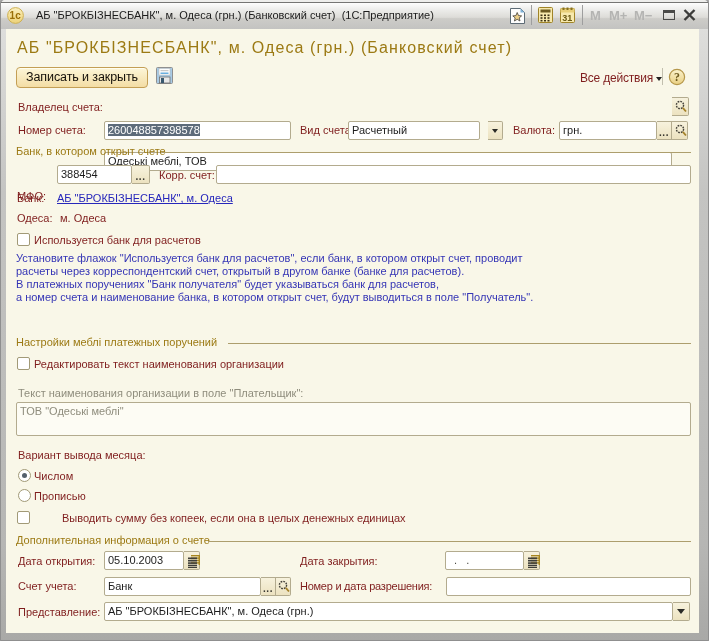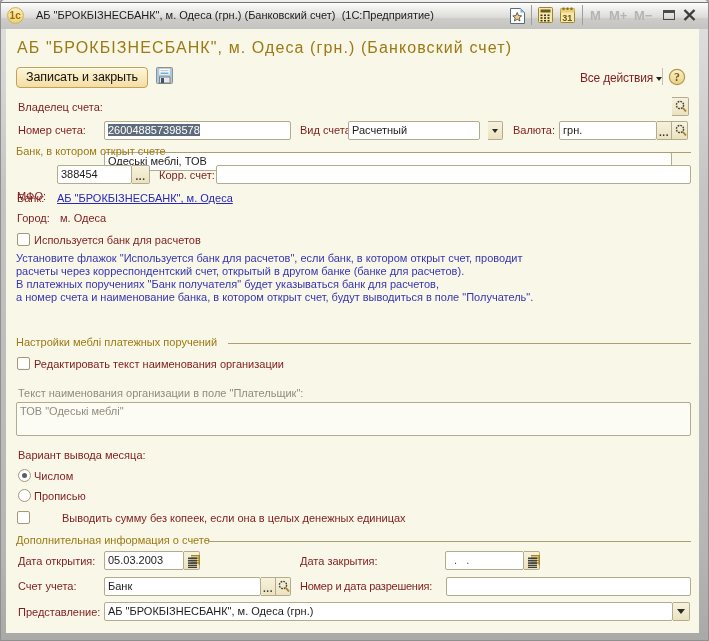--- a/index.html
+++ b/index.html
@@ -140,21 +140,21 @@
 
 <div class="sechdr" style="left:16px;top:145px;">Банк, в котором открыт счете</div>
 <div class="secline" style="left:162px;top:152px;width:529px;"></div>
 <div class="lbl" style="left:17px;top:169px;margin-top:21px;">МФО:</div>
 <div class="inp" style="left:57px;top:165px;width:75px;">388454</div>
 <div class="abtn dots" style="left:132px;top:165px;width:18px;border-radius:0 2px 2px 0;"></div>
 <div class="lbl" style="left:159px;top:169px;">Корр. счет:</div>
 <div class="inp" style="left:216px;top:165px;width:475px;"></div>
 <div class="lbl" style="left:17px;top:192px;">Банк:</div>
 <div class="lbl link" style="left:57px;top:192px;">АБ "БРОКБІЗНЕСБАНК", м. Одеса</div>
-<div class="lbl" style="left:17px;top:212px;">Город:</div>
+<div class="lbl" style="left:17px;top:212px;">Одеса:</div>
 <div class="lbl" style="left:60px;top:212px;">м. Одеса</div>
 <div class="cb" style="left:17px;top:233px;"></div>
 <div class="lbl" style="left:34px;top:234px;">Используется банк для расчетов</div>
 
 <div class="note" style="left:16px;top:252px;">Установите флажок "Используется банк для расчетов", если банк, в котором открыт счет, проводит<br>
 расчеты через корреспондентский счет, открытый в другом банке (банке для расчетов).<br>
 В платежных поручениях "Банк получателя" будет указываться банк для расчетов,<br>
 а номер счета и наименование банка, в котором открыт счет, будут выводиться в поле "Получатель".</div>
 
 <div class="sechdr" style="left:16px;top:336px;">Настройки меблі платежных поручений</div>
@@ -168,21 +168,21 @@
 <div class="abs" style="left:22px;top:473px;width:5px;height:5px;border-radius:50%;background:#54606c;"></div>
 <div class="lbl" style="left:34px;top:470px;">Числом</div>
 <div class="rad" style="left:18px;top:489px;"></div>
 <div class="lbl" style="left:34px;top:490px;">Прописью</div>
 <div class="cb" style="left:17px;top:511px;"></div>
 <div class="lbl" style="left:34px;top:512px;margin-left:28px;">Выводить сумму без копеек, если она в целых денежных единицах</div>
 
 <div class="sechdr" style="left:16px;top:534px;">Дополнительная информация о счете</div>
 <div class="secline" style="left:208px;top:541px;width:483px;"></div>
 <div class="lbl" style="left:18px;top:555px;">Дата открытия:</div>
-<div class="inp" style="left:104px;top:551px;width:80px;">05.03.2003</div>
+<div class="inp" style="left:104px;top:551px;width:80px;">05.10.2003</div>
 <div class="abtn" style="left:184px;top:551px;width:16px;border-radius:0 2px 2px 0;"></div>
 <svg class="abs" style="left:188px;top:555px" width="12" height="13" viewBox="0 0 12 13">
   <g fill="#a8861e">
       <rect x="3" y="0" width="9" height="1.4"></rect>
       <rect x="3" y="2.4" width="9" height="1.4"></rect>
       <rect x="3" y="4.8" width="9" height="1.4"></rect>
       <rect x="3" y="7.2" width="9" height="1.4"></rect>
       <rect x="10.6" y="0" width="1.4" height="10"></rect>
     </g>
   <g fill="#3e3e3a">

